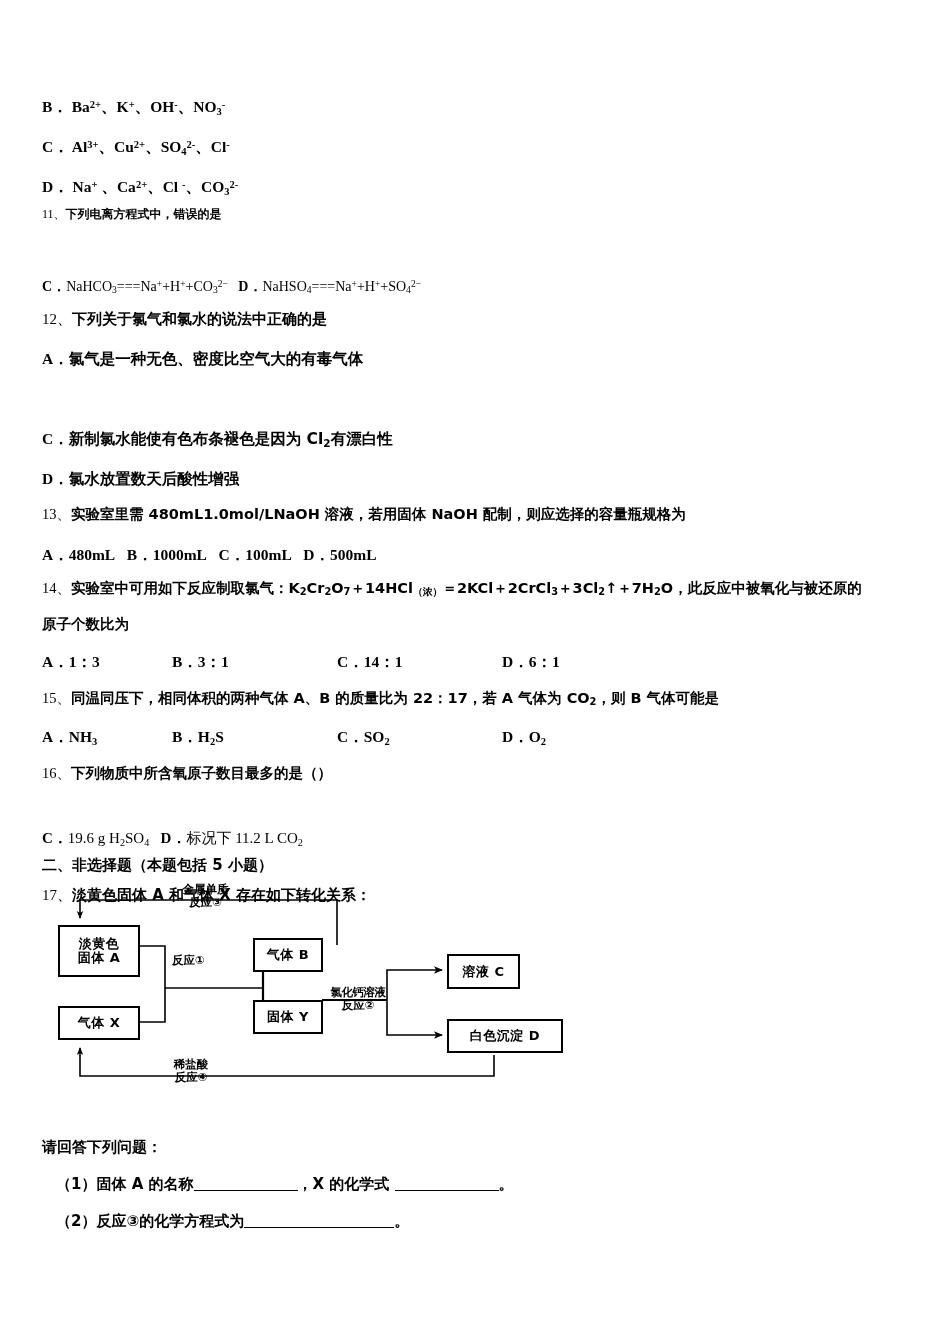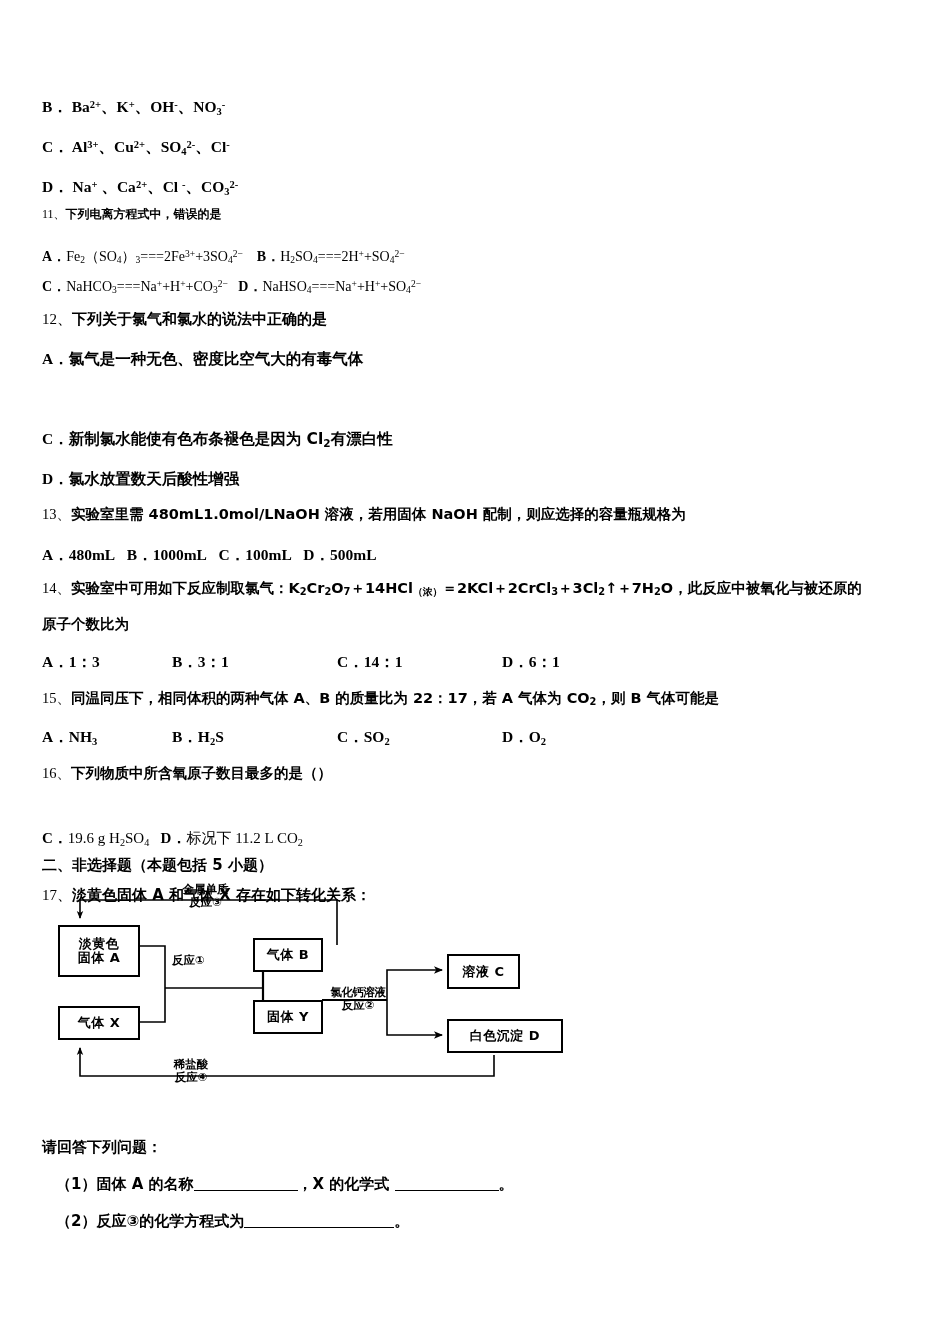--- a/index.html
+++ b/index.html
@@ -94,23 +94,20 @@
     <span>C．</span>
     <span>Al<sup>3+</sup>、Cu<sup>2+</sup>、SO<sub>4</sub><sup>2-</sup>、Cl<sup>-</sup></span>
   </div>
   <div class="line opt-serif" style="left:42px; top:178px;">
     <span>D．</span>
     <span>Na<sup>+</sup> 、Ca<sup>2+</sup>、Cl <sup>-</sup>、CO<sub>3</sub><sup>2-</sup></span>
   </div>
 
   <div class="line" style="left:42px; top:207px; font-size:12px;">
     <span style="font-family:'Liberation Serif',serif;">11、</span><span class="cjk">下列电离方程式中，错误的是</span>
-  </div>
-  <div class="line" style="left:42px; top:249px; font-size:14px; font-family:'Liberation Serif',serif;">
-    <b>A．</b>Fe<sub>2</sub>（SO<sub>4</sub>）<sub>3</sub>===2Fe<sup>3+</sup>+3SO<sub>4</sub><sup>2−</sup>&nbsp;&nbsp;&nbsp;&nbsp;<b>B．</b>H<sub>2</sub>SO<sub>4</sub>===2H<sup>+</sup>+SO<sub>4</sub><sup>2−</sup>
   </div>
   <div class="line" style="left:42px; top:279px; font-size:14px; font-family:'Liberation Serif',serif;">
     <b>C．</b>NaHCO<sub>3</sub>===Na<sup>+</sup>+H<sup>+</sup>+CO<sub>3</sub><sup>2−</sup>&nbsp;&nbsp;&nbsp;<b>D．</b>NaHSO<sub>4</sub>===Na<sup>+</sup>+H<sup>+</sup>+SO<sub>4</sub><sup>2−</sup>
   </div>
 
   <div class="line" style="left:42px; top:310px; font-size:15px;text-align:center;">
     <span style="font-family:'Liberation Serif',serif;">12、</span><span class="cjk">下列关于氯气和氯水的说法中正确的是</span>
   </div>
   <div class="line" style="left:42px; top:350px;">
     <span class="opt-serif">A．</span><span class="cjk">氯气是一种无色、密度比空气大的有毒气体</span>

